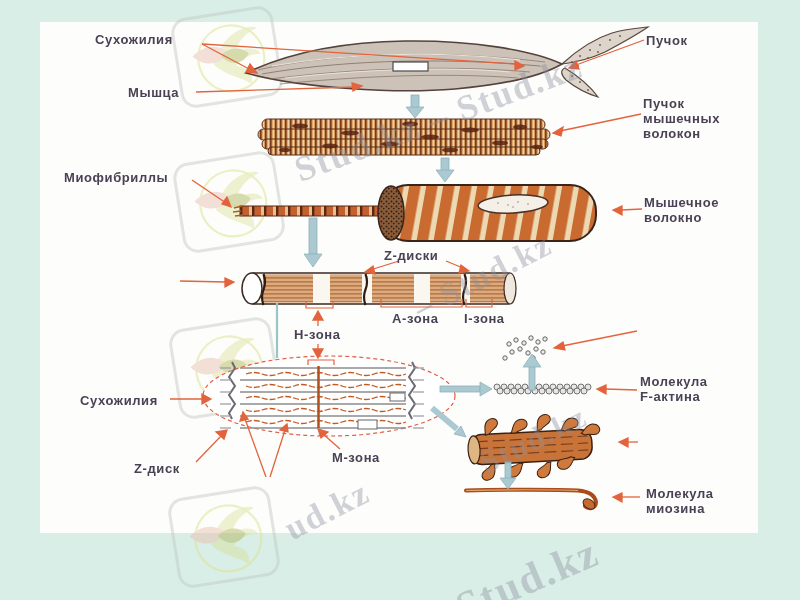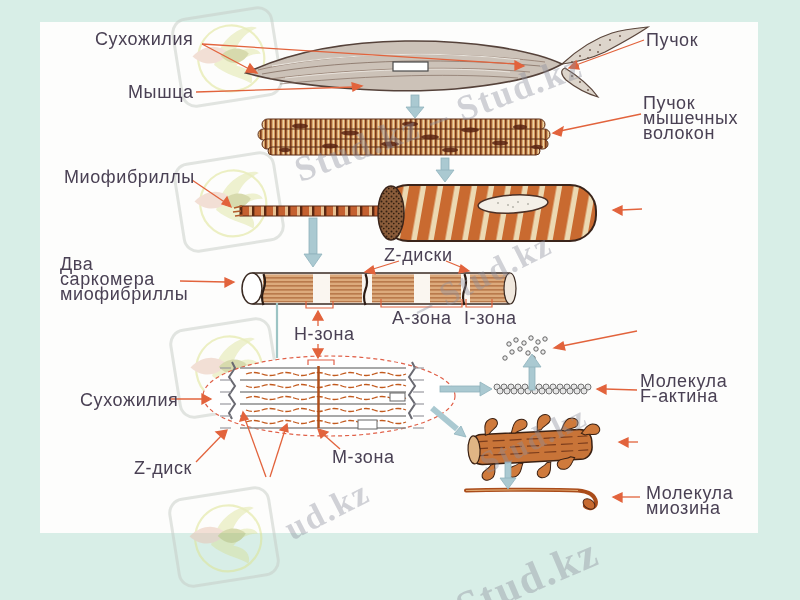--- a/index.html
+++ b/index.html
@@ -1,21 +1,21 @@
 <!DOCTYPE html>
 <html><head>
 <meta charset="utf-8">
 <style>
   html,body{margin:0;padding:0;}
   .stage{position:relative;width:800px;height:600px;background:#d8eee7;overflow:hidden;
          font-family:"Liberation Sans",sans-serif;}
   .panel{position:absolute;left:40px;top:22px;width:718px;height:511px;background:#fdfdfc;}
   svg.art{position:absolute;left:0;top:0;}
-  .lbl{position:absolute;font-size:18px;line-height:15px;color:#4a4154;
-       letter-spacing:.6px;white-space:pre-line;}
+  .lbl{position:absolute;font-size:13px;line-height:15px;color:#4a4154;
+       letter-spacing:.6px;white-space:pre-line;font-weight:bold;}
   .wm{position:absolute;font-family:"Liberation Serif",serif;font-weight:bold;
       color:rgba(140,142,158,.40);transform-origin:0 50%;letter-spacing:2px;
       white-space:nowrap;pointer-events:none;}
   .wm1{left:296px;top:150px;font-size:36px;transform:rotate(-20.5deg);}
   .wm2{left:416px;top:292px;font-size:33px;transform:rotate(-27deg);}
   .wm3{left:482px;top:447px;font-size:31px;transform:rotate(-26deg);}
   .wm4{left:287px;top:512px;font-size:34px;transform:rotate(-27deg);}
   .wm5{left:458px;top:585px;font-size:42px;transform:rotate(-23deg);color:rgba(150,152,165,.45);}
 </style>
 </head>
@@ -337,23 +337,22 @@
   <div class="wm wm4">ud.kz</div>
   <div class="wm wm5">Stud.kz</div>
 
   <div class="lbl" style="left:95px;top:32px">Сухожилия</div>
   <div class="lbl" style="left:128px;top:85px">Мышца</div>
   <div class="lbl" style="left:646px;top:33px">Пучок</div>
   <div class="lbl" style="left:643px;top:96px">Пучок
 мышечных
 волокон</div>
   <div class="lbl" style="left:64px;top:170px">Миофибриллы</div>
-  <div class="lbl" style="left:60px;top:257px">Два
-саркомера
-миофибриллы</div>
+  <div class="lbl" style="left:644px;top:195px">Мышечное
+волокно</div>
   <div class="lbl" style="left:384px;top:248px">Z-диски</div>
   <div class="lbl" style="left:392px;top:311px">А-зона</div>
   <div class="lbl" style="left:464px;top:311px">I-зона</div>
   <div class="lbl" style="left:294px;top:327px">Н-зона</div>
   <div class="lbl" style="left:80px;top:393px">Сухожилия</div>
   <div class="lbl" style="left:134px;top:461px">Z-диск</div>
   <div class="lbl" style="left:332px;top:450px">М-зона</div>
   <div class="lbl" style="left:640px;top:374px">Молекула
 F-актина</div>
   <div class="lbl" style="left:646px;top:486px">Молекула

